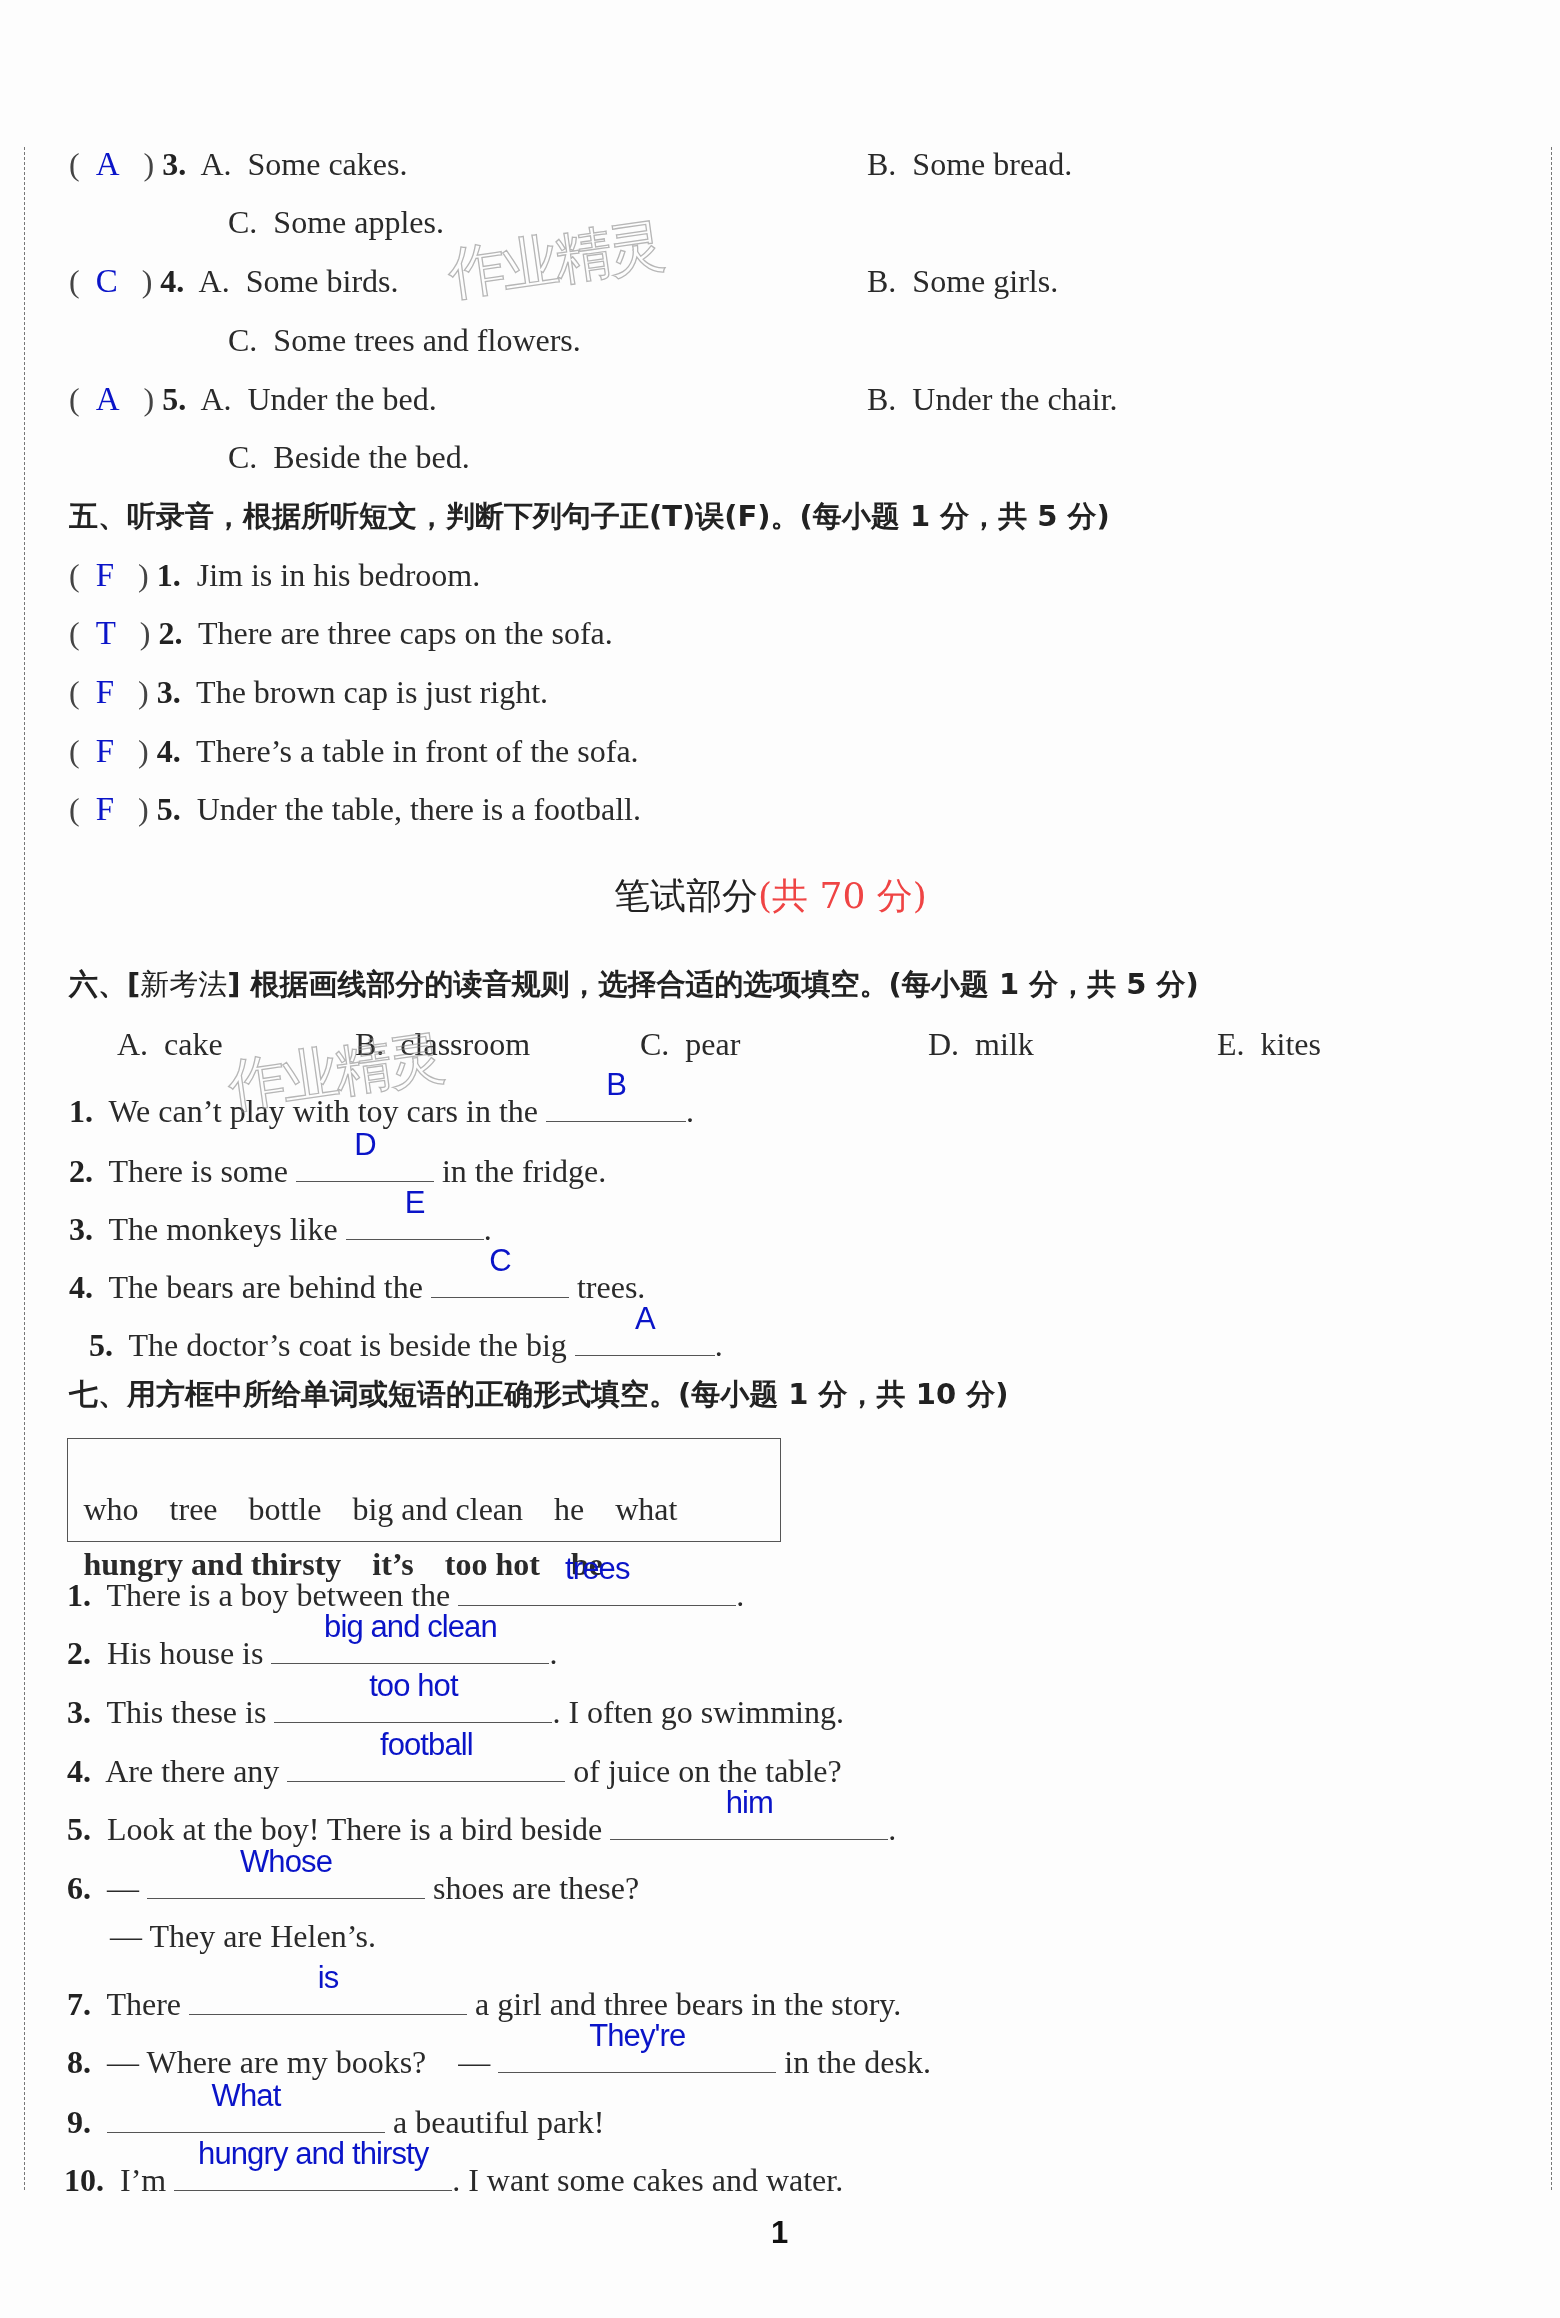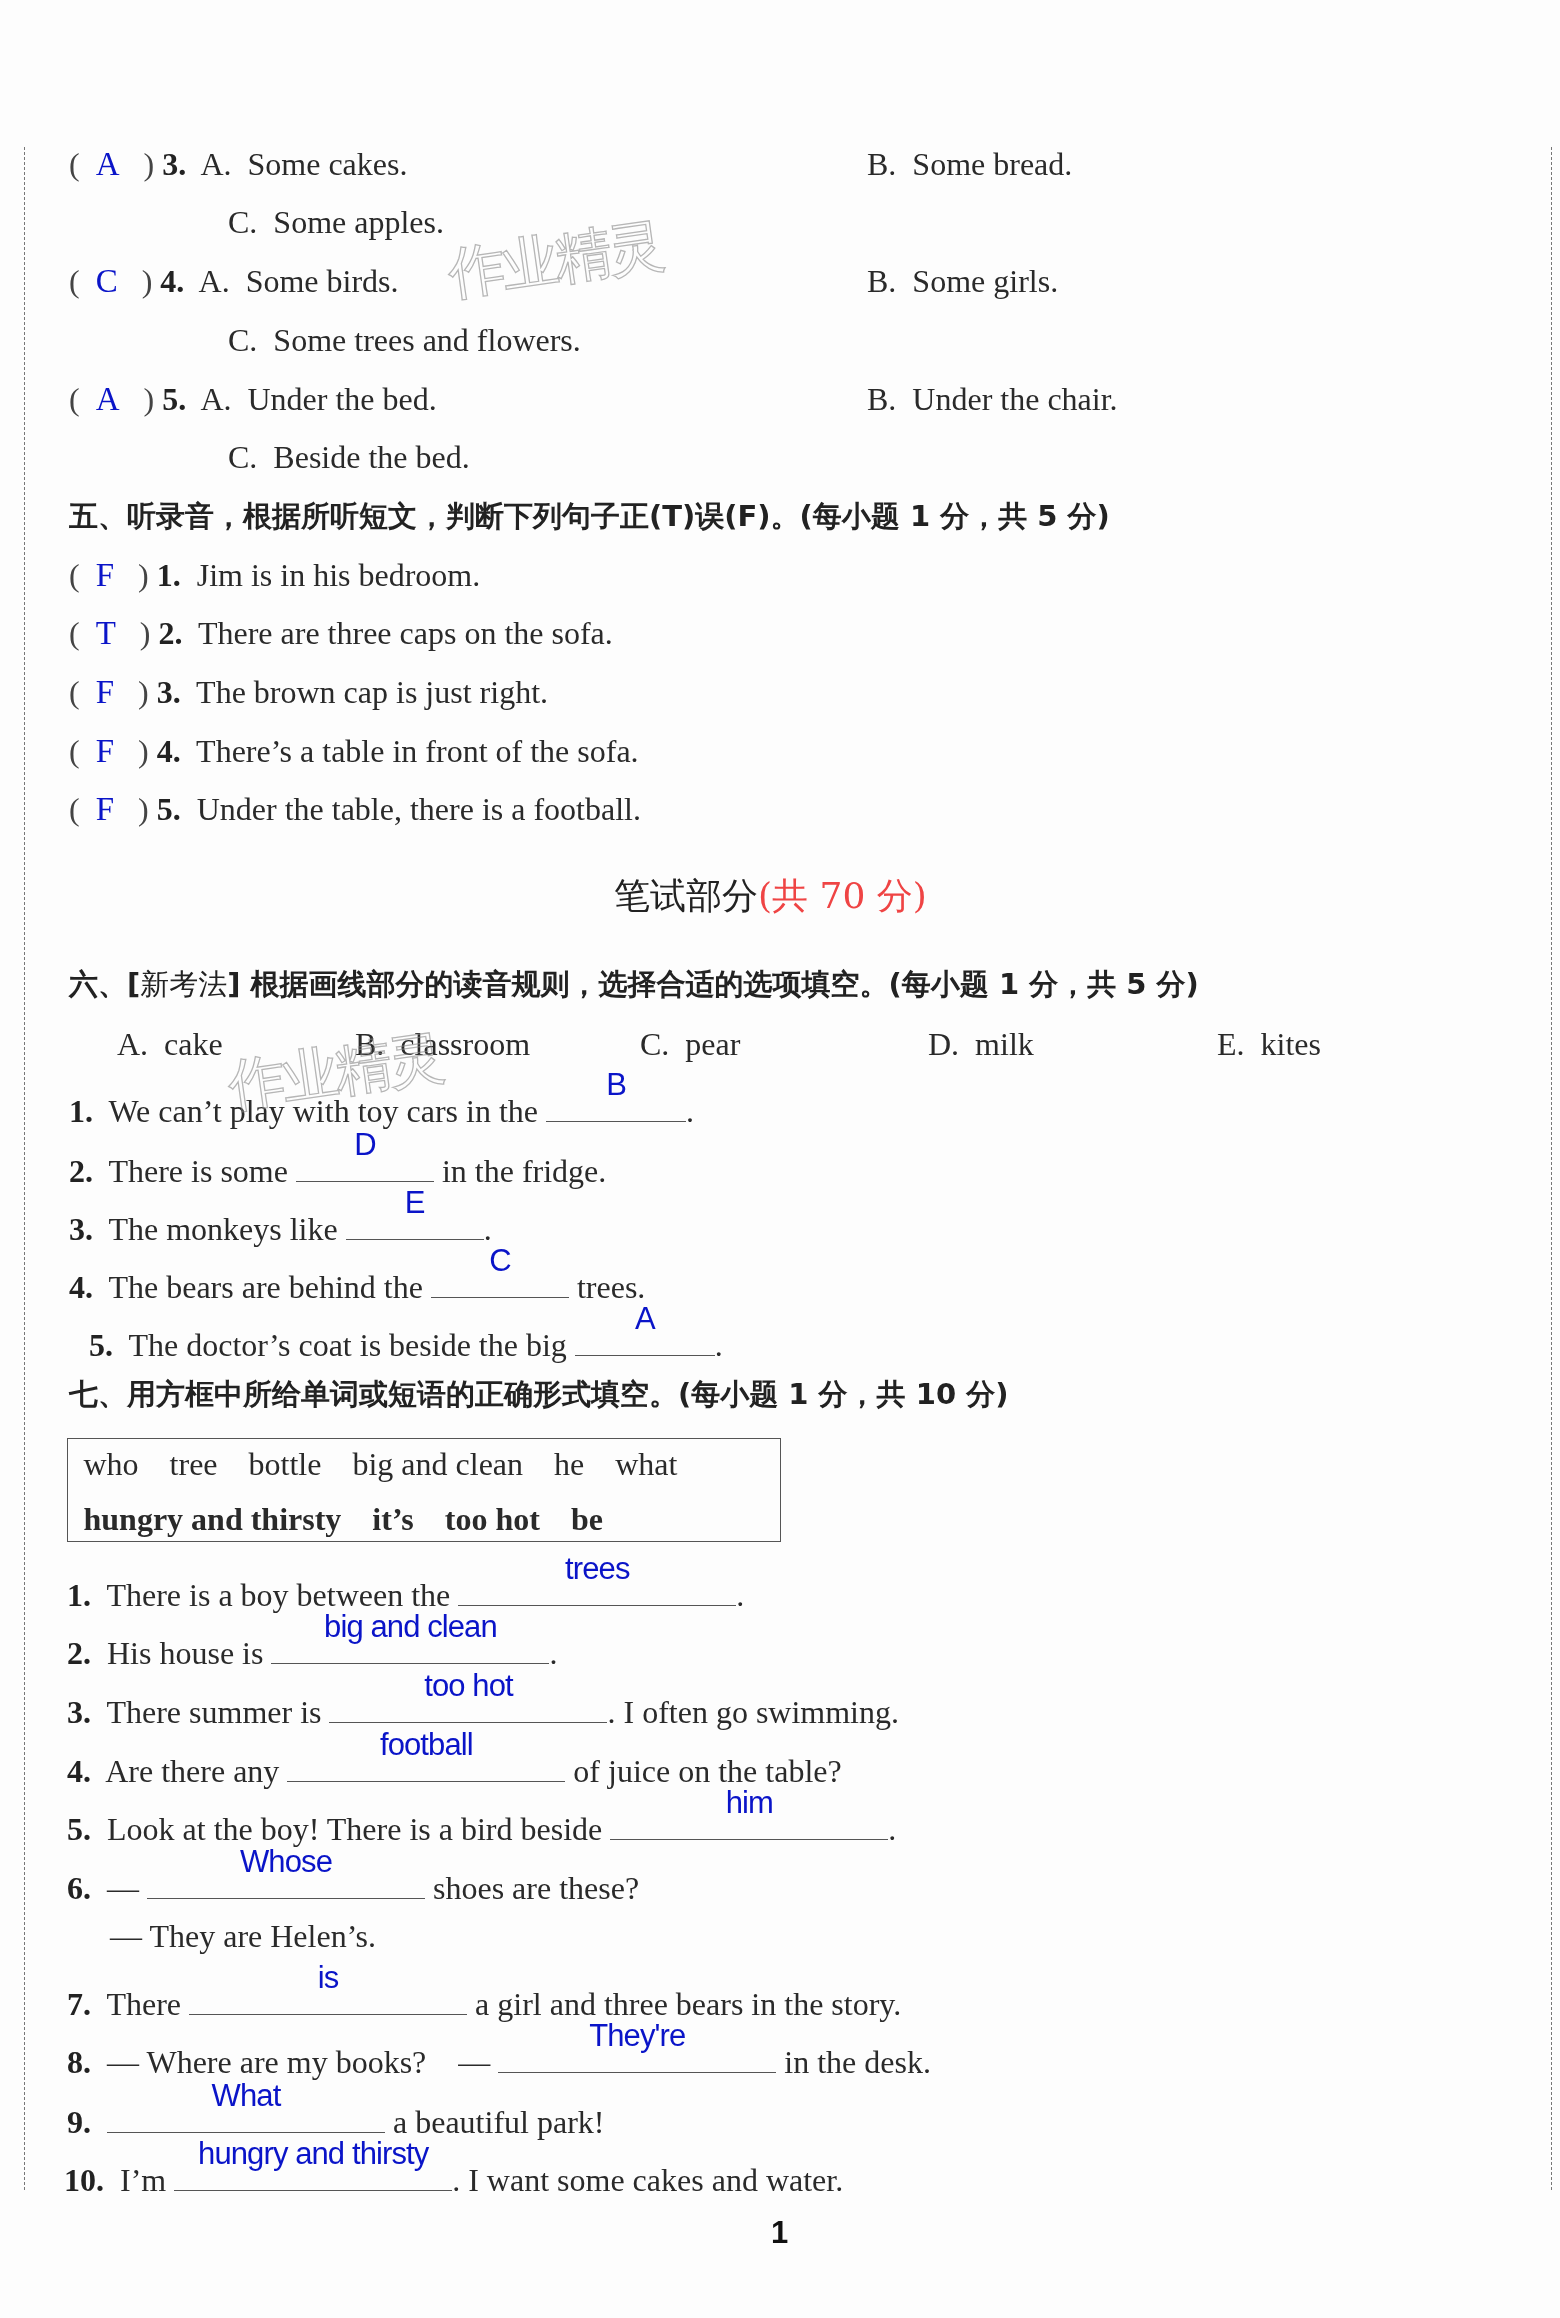--- a/index.html
+++ b/index.html
@@ -14,21 +14,21 @@
   .ans { color: #0a14c8; font-family: "Liberation Serif", serif; font-size: 33px; }
   .paren { color: #444; }
   .qnum { font-weight: bold; color: #222; }
   .heading { font-family: "DejaVu Sans", sans-serif; font-weight: bold; font-size: 29px; letter-spacing: 0px; color: #222; }
   .title { font-family: "DejaVu Sans", sans-serif; font-size: 36px; color: #222; }
   .title .light { font-family: "DejaVu Serif", serif; font-weight: normal; color: #ef4444; }
   .tag { font-family: "DejaVu Serif", serif; font-weight: normal; }
   .blank { display: inline-block; position: relative; border-bottom: 1.7px solid #555; vertical-align: baseline; height: 38px; }
   .blank .fill { position: absolute; left: 0; right: 0; top: -17px; text-align: center; color: #0a14c8; font-family: "Liberation Sans", sans-serif; font-size: 31px; letter-spacing: -0.9px; }
   .wordbox { position: absolute; left: 67px; top: 1438px; width: 712px; height: 102px; border: 1.7px solid #555; }
-  .wordbox .line { position: absolute; left: 15.5px; font-size: 32px; white-space: nowrap; }
+  .wordbox .line { position: absolute; left: 15.5px; font-size: 32px; white-space: nowrap; margin-top: 45px; }
   .wordbox .w { margin-right: 31px; }
   .pagenum { position: absolute; left: 771px; top: 2215px; font-family: "Liberation Sans", sans-serif; font-weight: bold; font-size: 31px; color: #111; }
   .watermark { position: absolute; font-family: "DejaVu Sans", sans-serif; font-size: 57px; color: transparent; -webkit-text-stroke: 1.3px #888; opacity: 0.6; transform: rotate(-8deg); letter-spacing: -3.4px; }
 </style>
 </head>
 <body>
 
 <div class="dash-left"></div>
 <div class="dash-right"></div>
 
@@ -163,21 +163,21 @@
 
   <div class="row" style="left:67px; top:1567px;">
     <span class="qnum">1.</span>&nbsp; <span>There is a boy between the</span>
     <span class="blank" style="width:278px;"><span class="fill">trees</span></span><span>.</span>
   </div>
   <div class="row" style="left:67px; top:1625px;">
     <span class="qnum">2.</span>&nbsp; <span>His house is</span>
     <span class="blank" style="width:278px;"><span class="fill">big and clean</span></span><span>.</span>
   </div>
   <div class="row" style="left:67px; top:1684px;">
-    <span class="qnum">3.</span>&nbsp; <span>There summer is</span>
+    <span class="qnum">3.</span>&nbsp; <span>This these is</span>
     <span class="blank" style="width:278px;"><span class="fill">too hot</span></span><span>. I often go swimming.</span>
   </div>
   <div class="row" style="left:67px; top:1743px;">
     <span class="qnum">4.</span>&nbsp; <span>Are there any</span>
     <span class="blank" style="width:278px;"><span class="fill">football</span></span>
     <span>of juice on the table?</span>
   </div>
   <div class="row" style="left:67px; top:1801px;">
     <span class="qnum">5.</span>&nbsp; <span>Look at the boy! There is a bird beside</span>
     <span class="blank" style="width:278px;"><span class="fill">him</span></span><span>.</span>

